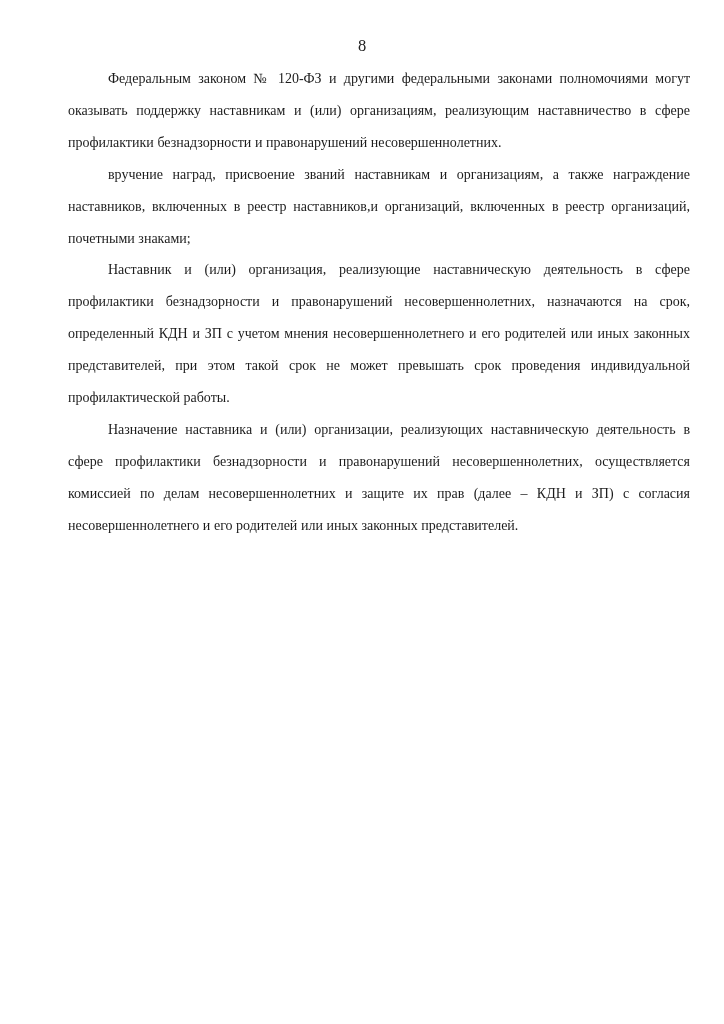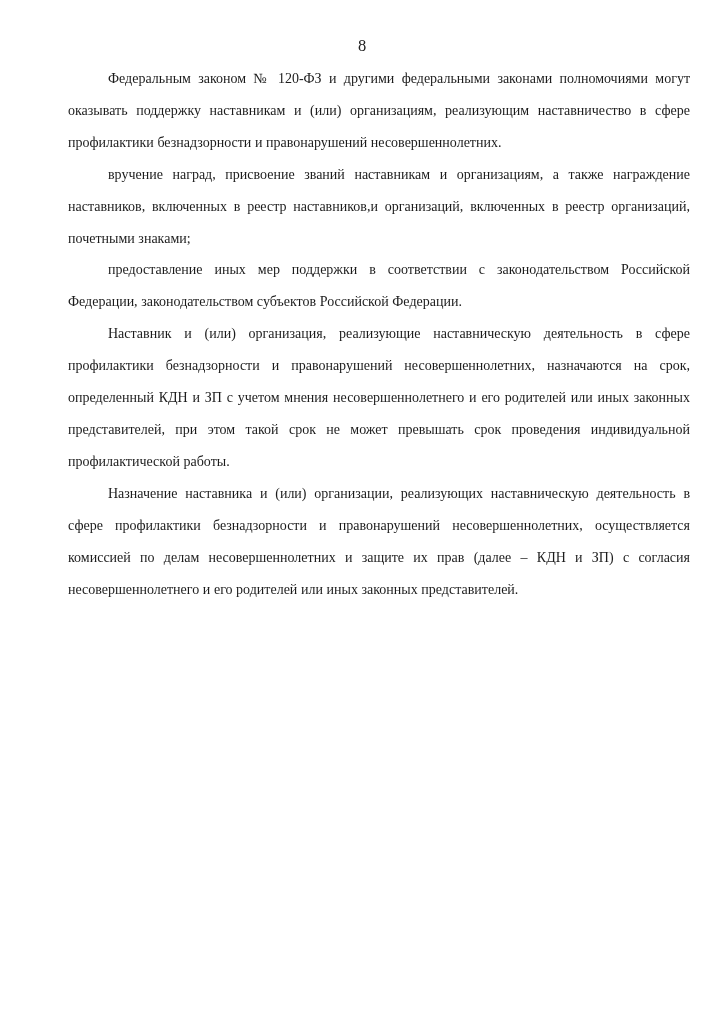--- a/index.html
+++ b/index.html
@@ -60,18 +60,17 @@
 </head>
 <body>
 
 <div class="page">
 
   <div class="page-number">8</div>
 
   <div class="body-text">
     <p class="para">Федеральным законом № 120-ФЗ и другими федеральными законами полномочиями могут оказывать поддержку наставникам и (или) организациям, реализующим наставничество в сфере профилактики безнадзорности и правонарушений несовершеннолетних.</p>
     <p class="para">вручение наград, присвоение званий наставникам и организациям, а также награждение наставников, включенных в реестр наставников,и организаций, включенных в реестр организаций, почетными знаками;</p>
-    <p class="para">предоставление иных мер поддержки в соответствии с законодательством Российской Федерации, законодательством субъектов Российской Федерации.</p>
     <p class="para">Наставник и (или) организация, реализующие наставническую деятельность в сфере профилактики безнадзорности и правонарушений несовершеннолетних, назначаются на срок, определенный КДН и ЗП с учетом мнения несовершеннолетнего и его родителей или иных законных представителей, при этом такой срок не может превышать срок проведения индивидуальной профилактической работы.</p>
     <p class="para">Назначение наставника и (или) организации, реализующих наставническую деятельность в сфере профилактики безнадзорности и правонарушений несовершеннолетних, осуществляется комиссией по делам несовершеннолетних и защите их прав (далее – КДН и ЗП) с согласия несовершеннолетнего и его родителей или иных законных представителей.</p>
   </div>
 
 </div>
 
 </body></html>

